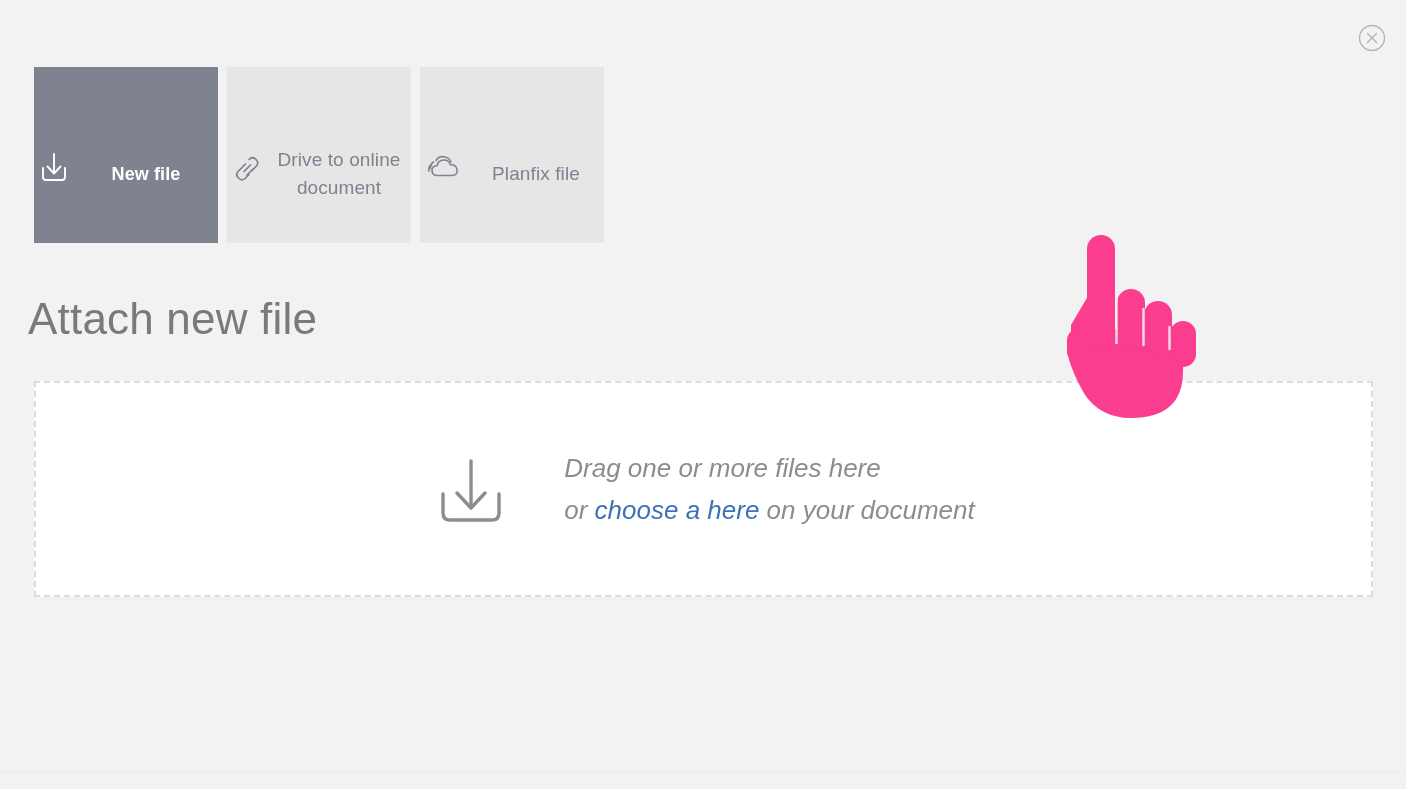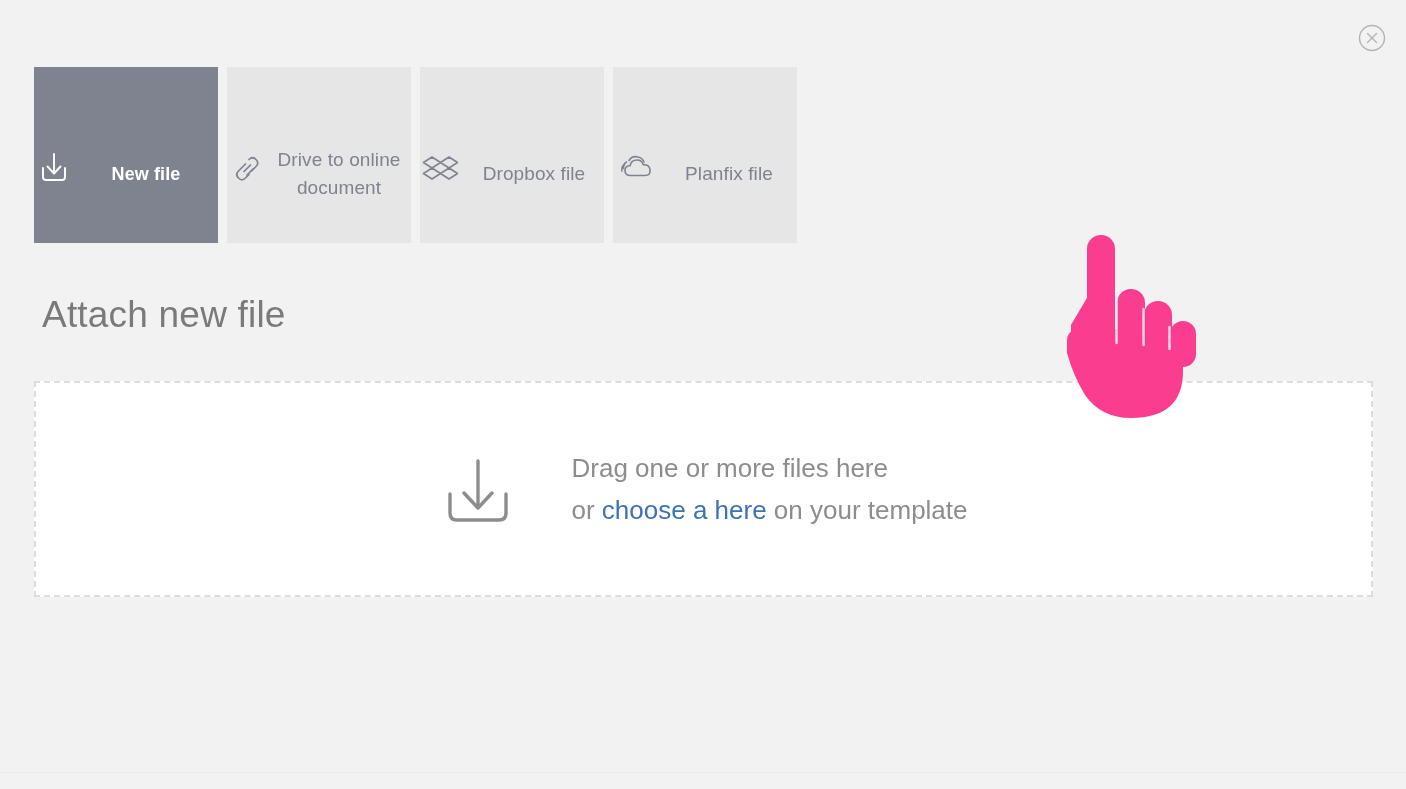--- a/index.html
+++ b/index.html
@@ -81,42 +81,43 @@
     width: 0;
     height: 0;
     border-left: 11px solid transparent;
     border-right: 11px solid transparent;
     border-top: 12px solid #c9c9c9;
   }
 
   
   #section-title {
     position: absolute;
-    left: 42px;
+    left: 28px;
     top: 294px;
-    font-size: 37px;
+    font-size: 44px;
     color: #7a7a7a;
     letter-spacing: 0.2px;
     font-weight: normal;
   }
 
   
   #drop-zone {
     position: absolute;
     left: 34px;
     top: 381px;
     width: 1339px;
     height: 216px;
     background: #ffffff;
     border: 2px dashed #dcdcdc;
     display: flex;
     align-items: center;
     justify-content: center;
     gap: 54px;
     cursor: pointer;
+    font-style: italic;
   }
 
   #drop-zone-icon { line-height: 0; margin-top: 2px; }
 
   #drop-zone-text {
     font-size: 26px;
     line-height: 42px;
     color: #8d8d8d;
   }
 
@@ -178,31 +179,20 @@
       <svg width="40" height="40" viewBox="0 0 40 40">
         <path d="M22 11.5 Q25.5 8 29 11.5 Q32.5 15 29 18.5 L24.5 23" fill="none" stroke="#7f838f" stroke-width="1.7" stroke-linecap="round"></path>
         <path d="M18.5 16 Q15 19.5 11.5 23 Q8 26.5 11.5 30 Q15 33.5 18.5 30 L22 26.5" fill="none" stroke="#7f838f" stroke-width="1.7" stroke-linecap="round"></path>
         <path d="M17 23.5 L23.5 17" fill="none" stroke="#7f838f" stroke-width="1.7" stroke-linecap="round"></path>
         <path d="M20 27 L26 21" fill="none" stroke="#7f838f" stroke-width="1.7" stroke-linecap="round"></path>
       </svg>
     </span>
     <span class="tab-label">Drive to online document</span>
   </div>
 
-  <div class="tab">
-    <span class="tab-icon">
-      <svg width="44" height="40" viewBox="0 0 44 40">
-        <path d="M12 9 L3.5 14.5 L12 20 L20.5 14.5 Z" fill="none" stroke="#7f838f" stroke-width="1.6" stroke-linejoin="round"></path>
-        <path d="M29 9 L20.5 14.5 L29 20 L37.5 14.5 Z" fill="none" stroke="#7f838f" stroke-width="1.6" stroke-linejoin="round"></path>
-        <path d="M12 20 L3.5 25.5 L12 31 L20.5 25.5 Z" fill="none" stroke="#7f838f" stroke-width="1.6" stroke-linejoin="round"></path>
-        <path d="M29 20 L20.5 25.5 L29 31 L37.5 25.5 Z" fill="none" stroke="#7f838f" stroke-width="1.6" stroke-linejoin="round"></path>
-      </svg>
-    </span>
-    <span class="tab-label">Dropbox file</span>
-  </div>
 
 
   <div class="tab">
     <span class="tab-icon">
       <svg width="48" height="40" viewBox="0 0 48 40">
         <path d="M16 12.5 Q19 7.5 25 9 Q29.5 10 31 14" fill="none" stroke="#7f838f" stroke-width="1.6" stroke-linecap="round"></path>
         <path d="M11.5 16.5 Q8 19 9 23" fill="none" stroke="#7f838f" stroke-width="1.6" stroke-linecap="round"></path>
         <path d="M13.5 14 Q10 16 10.5 20.5" fill="none" stroke="#7f838f" stroke-width="1.6" stroke-linecap="round"></path>
         <path d="M17.5 27.5 Q12 27.5 12 22.5 Q12 17.8 17 17.8 Q18.2 12 24 12 Q29 12 30.3 16.8 Q36 16.3 37 21.5 Q38 27.5 32 27.5 Z" fill="none" stroke="#7f838f" stroke-width="1.6" stroke-linejoin="round"></path>
       </svg>
@@ -219,21 +209,21 @@
   <span id="drop-zone-icon">
     <svg width="78" height="78" viewBox="0 0 78 78">
       <path d="M39 10 L39 56" fill="none" stroke="#8d8d8d" stroke-width="3.4" stroke-linecap="round"></path>
       <path d="M25 42 L39 57 L53 42" fill="none" stroke="#8d8d8d" stroke-width="3.4" stroke-linecap="round" stroke-linejoin="round"></path>
       <path d="M11 43 L11 62 Q11 69 18 69 L60 69 Q67 69 67 62 L67 43" fill="none" stroke="#8d8d8d" stroke-width="3.4" stroke-linecap="round" stroke-linejoin="round"></path>
     </svg>
   </span>
 
   <div id="drop-zone-text">
     <div class="dz-line">Drag one or more files here</div>
-    <div class="dz-line"><span>or </span><span id="choose-file-link">choose a here</span><span> on your template</span></div>
+    <div class="dz-line"><span>or </span><span id="choose-file-link">choose a here</span><span> on your document</span></div>
   </div>
 
 </div>
 
 <div id="bottom-rule"></div>
 
 <div id="hand-cursor">
   <svg width="160" height="215" viewBox="0 0 160 215">
     <g fill="#fa3d8f">
 

